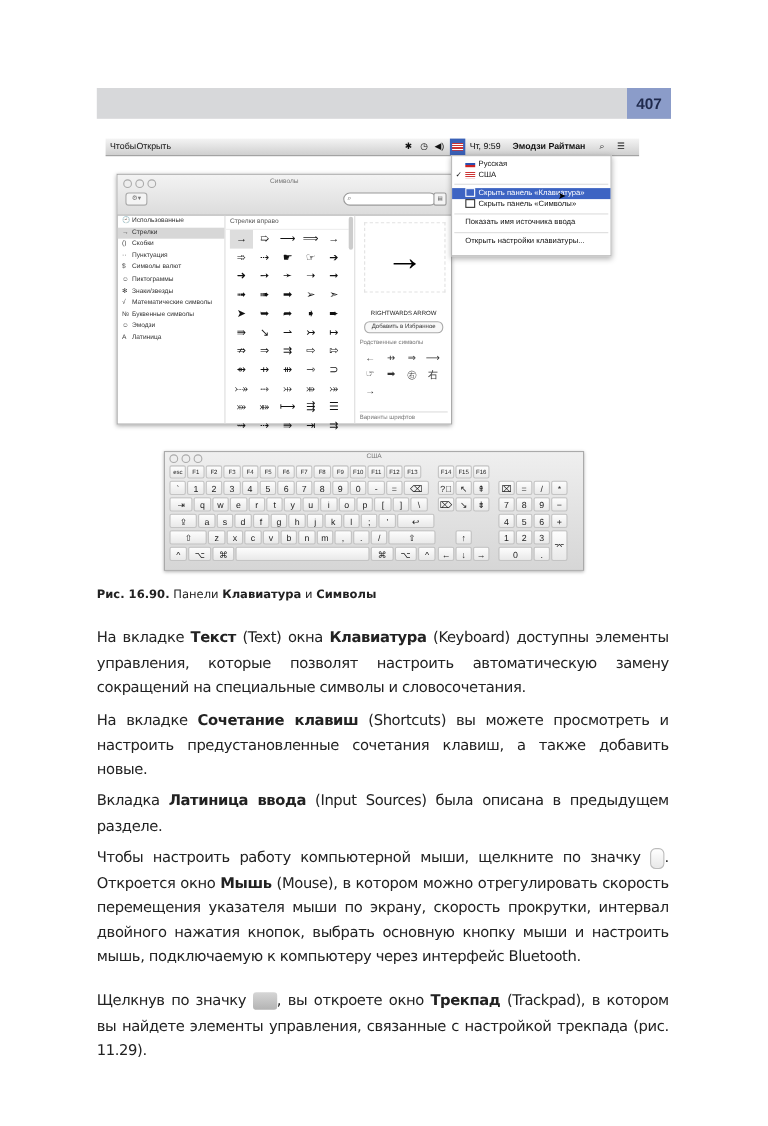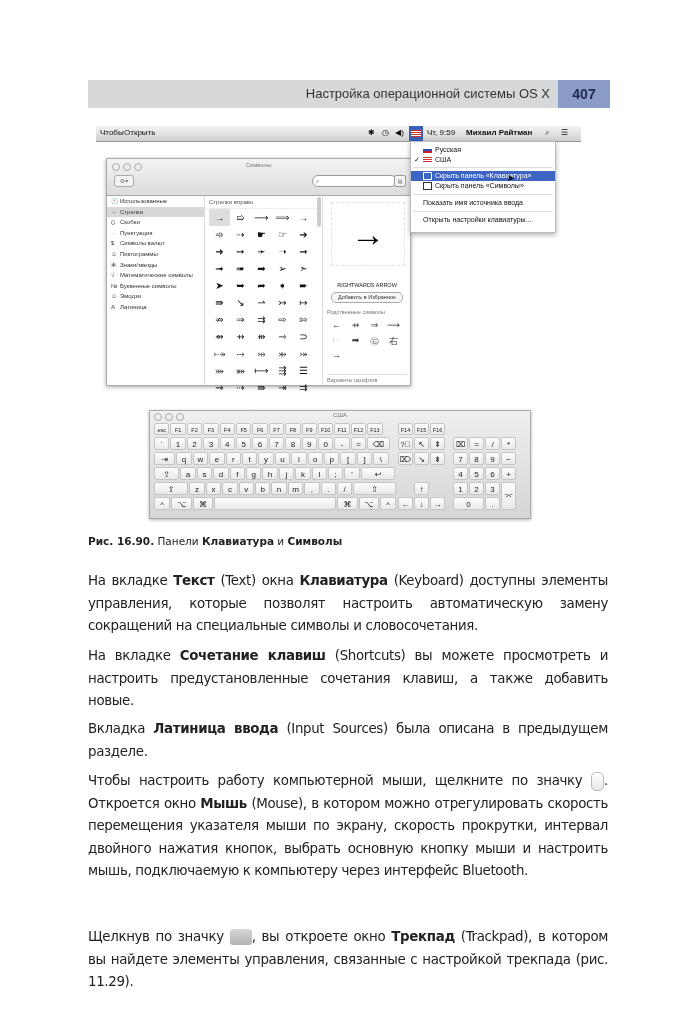--- a/index.html
+++ b/index.html
@@ -1,21 +1,21 @@
 <!DOCTYPE html>
 <html><head>
 <meta charset="utf-8">
 <style>
   html, body { margin:0; padding:0; }
   body { width:698px; height:1024px; background:#ffffff; position:relative; overflow:hidden; font-family:"DejaVu Sans", sans-serif; color:#222; }
 
   
   .page-header { position:absolute; left:88px; top:80px; width:522px; height:28px; background:#d7d8da; }
   .page-header .title { position:absolute; right:60px; top:6px; font-size:13px; color:#333; font-family:"Liberation Sans", sans-serif; }
-  .page-header .num { position:absolute; right:0; top:0; width:52px; height:28px; background:#8b9cc9; color:#1f2a4d; font-weight:bold; font-size:14px; text-align:center; line-height:28px; font-family:"Liberation Sans", sans-serif; }
+  .page-header .num { position:absolute; right:0; top:0; width:40px; height:28px; background:#8b9cc9; color:#1f2a4d; font-weight:bold; font-size:14px; text-align:center; line-height:28px; font-family:"Liberation Sans", sans-serif; }
 
   
   .fig1 { position:absolute; left:96px; top:126px; width:485px; height:260px; }
   .menubar { position:absolute; left:0; top:0; width:485px; height:15px; background:linear-gradient(#f4f4f4,#cfcfcf); border-bottom:1px solid #999; font-size:8px; font-family:"Liberation Sans", sans-serif; }
   .menubar .item { position:absolute; top:2px; color:#111; }
   .menubar .flag { position:absolute; left:313px; top:0; width:14px; height:15px; background:#3a61b7; }
   .menubar .flag span { display:block; margin:4px 2px; height:7px; background:repeating-linear-gradient(#c33 0 1px,#fff 1px 2px); }
 
   .symwin { position:absolute; left:10px; top:32px; width:303px; height:226px; background:#fff; border:1px solid #aaa; box-shadow:0 1px 4px rgba(0,0,0,.35); font-family:"Liberation Sans", sans-serif; }
   .symwin .titlebar { height:36px; background:linear-gradient(#f3f3f3,#dcdcdc); border-bottom:1px solid #aaa; position:relative; }
@@ -62,36 +62,35 @@
   .para { position:absolute; left:88px; width:520px; font-size:13.4px; line-height:22.5px; color:#222; text-align:justify; font-family:"DejaVu Sans", sans-serif; letter-spacing:-0.35px; }
   .para b { font-weight:bold; }
   .inline-icon { display:inline-block; vertical-align:middle; }
   .mouse-ic { width:11px; height:17px; border:1px solid #bbb; border-radius:5px; background:linear-gradient(#fff,#e8e8e8); }
   .pad-ic { width:22px; height:16px; border-radius:3px; background:linear-gradient(#d6d6d6,#b3b3b3); }
 </style>
 </head>
 <body>
 
 <div class="page-header">
-  <span class="title">Настройка операционной системы OS X</span>
   <span class="num">407</span>
 </div>
 
 <div class="fig1">
   <div class="menubar">
     <span class="item" style="left:4px">Чтобы</span>
     <span class="item" style="left:28px">Открыть</span>
     <span class="item" style="left:272px">✱</span>
     <span class="item" style="left:286px">◷</span>
     <span class="item" style="left:299px">◀)</span>
     <span class="flag">
         <span></span>
       </span>
     <span class="item" style="left:331px">Чт, 9:59</span>
-    <span class="item" style="left:370px;font-weight:bold">Михаил Райтман</span>
+    <span class="item" style="left:370px;font-weight:bold">Эмодзи Райтман</span>
     <span class="item" style="left:449px">⌕</span>
     <span class="item" style="left:465px">☰</span>
   </div>
 
   <div class="symwin">
     <div class="titlebar">
       <div class="traffic">
         <span></span>
         <span></span>
         <span></span>
@@ -335,13 +334,13 @@
 </div>
 
 <div class="para" style="top:570px"><span>На вкладке </span><b>Текст</b><span> (Text) окна </span><b>Клавиатура</b><span> (Keyboard) доступны элементы управления, которые позволят настроить автоматическую замену сокращений на специальные символы и словосочетания.</span></div>
 
 <div class="para" style="top:645px"><span>На вкладке </span><b>Сочетание клавиш</b><span> (Shortcuts) вы можете просмотреть и настроить предустановленные сочетания клавиш, а также добавить новые.</span></div>
 
 <div class="para" style="top:718px"><span>Вкладка </span><b>Латиница ввода</b><span> (Input Sources) была описана в предыдущем разделе.</span></div>
 
 <div class="para" style="top:770px"><span>Чтобы настроить работу компьютерной мыши, щелкните по значку </span><span class="inline-icon mouse-ic"></span><span>. Откроется окно </span><b>Мышь</b><span> (Mouse), в котором можно отрегулировать скорость перемещения указателя мыши по экрану, скорость прокрутки, интервал двойного нажатия кнопок, выбрать основную кнопку мыши и настроить мышь, подключаемую к компьютеру через интерфейс Bluetooth.</span></div>
 
-<div class="para" style="top:926px"><span>Щелкнув по значку </span><span class="inline-icon pad-ic"></span><span>, вы откроете окно </span><b>Трекпад</b><span> (Trackpad), в котором вы найдете элементы управления, связанные с настройкой трекпада (рис. 11.29).</span></div>
+<div class="para" style="top:900px"><span>Щелкнув по значку </span><span class="inline-icon pad-ic"></span><span>, вы откроете окно </span><b>Трекпад</b><span> (Trackpad), в котором вы найдете элементы управления, связанные с настройкой трекпада (рис. 11.29).</span></div>
 
 </body></html>

